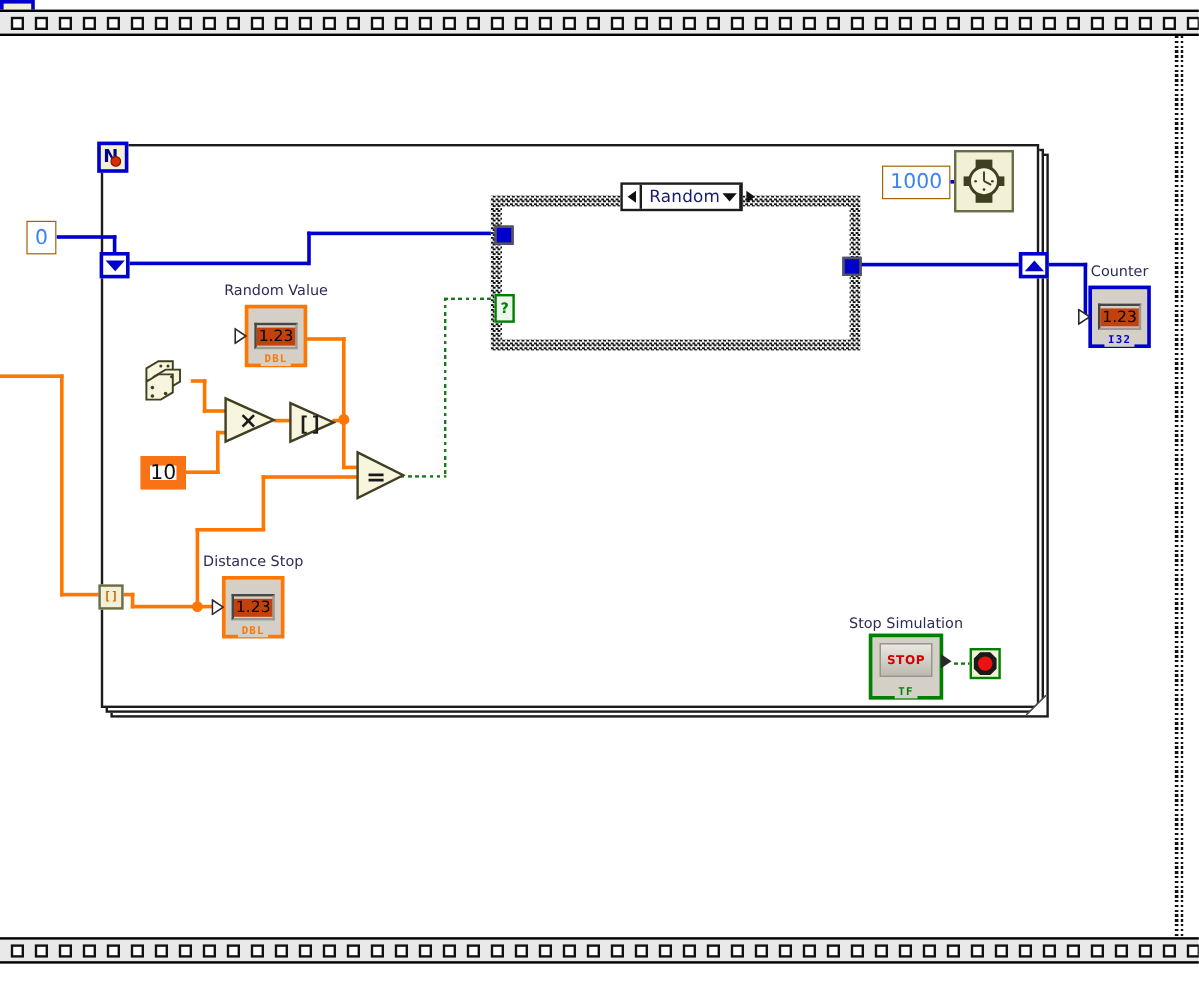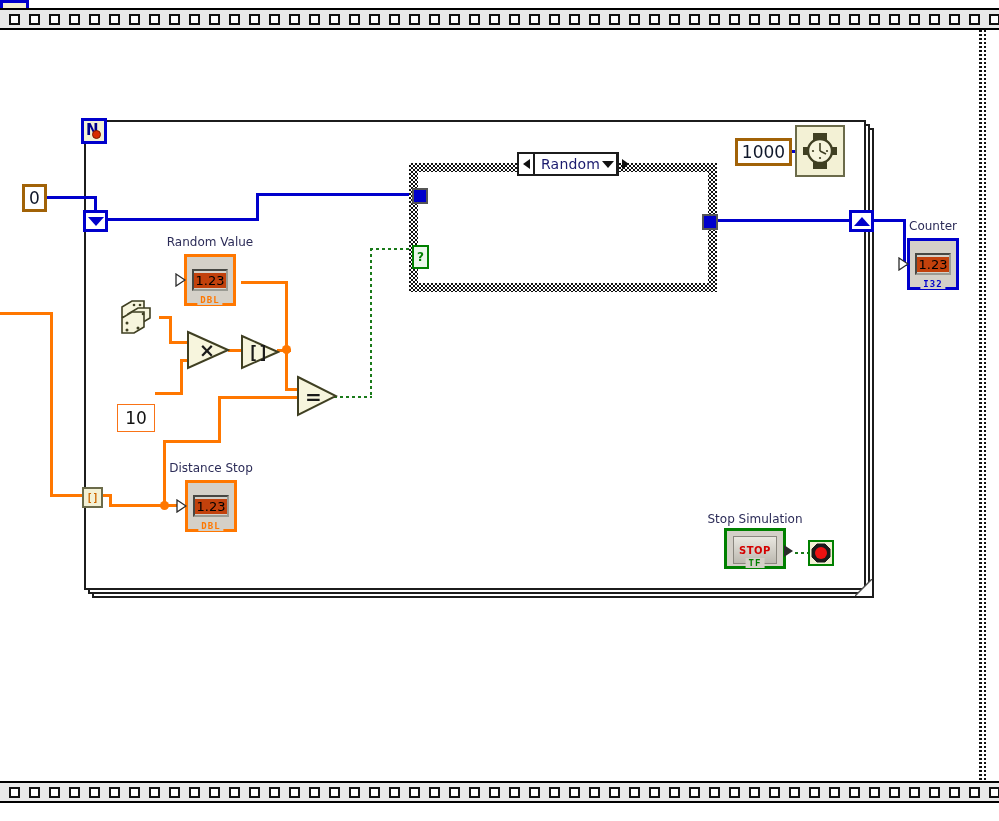--- a/index.html
+++ b/index.html
@@ -258,29 +258,28 @@
 
   
   .const {
     position:absolute;
     box-sizing:border-box;
     display:flex;align-items:center;justify-content:center;
     z-index: 20;
     background:#fff;
   }
   .const-blue {
-    border: 3px solid #a16207;
+    border: 1px solid #a16207;
     font: 17px "DejaVu Sans", sans-serif;
-    color:#0f172a;
+    color:#3b82f6;
   }
   .const-orange {
-    border: 1px solid #f97316;
+    border: 8px solid #f97316;
     font: 17px "DejaVu Sans", sans-serif;
     color:#111;
-    margin-top:24px;
   }
   .c-zero { left: 22px; top: 184px; width: 25px; height: 28px; }
   .c-1000 { left: 735px; top: 138px; width: 57px; height: 28px; }
   .c-ten  { left: 117px; top: 380px; width: 38px; height: 28px; }
 
   
   .ind {
     position:absolute;
     z-index: 20;
     box-sizing:border-box;
@@ -323,21 +322,21 @@
     background: #d4d0c8;
     padding: 0 3px;
     font: bold 9px "DejaVu Sans Mono", monospace;
     letter-spacing: 1px;
     color:#ff7700;
   }
   .ind-type.blue { color:#0000cc; }
   .arrow-svg { position:absolute; left:-12px; top:50%; transform:translateY(-50%); }
 
   
-  .ind-random   { left: 184px; top: 254px; }
+  .ind-random   { left: 204px; top: 254px; }
   .ind-distance { left: 185px; top: 480px; }
   .ind-counter  { left: 907px; top: 238px; }
 
   
   .dice { position:absolute; left: 118px; top: 297px; width:44px; height:40px; z-index:20; }
 
   
   .fn {
     position:absolute;
     z-index: 20;
@@ -355,21 +354,21 @@
     background: #f3f1d5;
     box-sizing:border-box;
     z-index: 20;
     display:flex;align-items:center;justify-content:center;
   }
 
   
   .stop-ctrl {
     position:absolute;
     left: 724px; top: 528px;
-    width: 62px; height: 41px;
+    width: 62px; height: 55px;
     border: 3px solid #008000;
     background: #d4d0c8;
     box-sizing:border-box;
     z-index: 20;
     text-align: right;
   }
   .stop-label {
     position:absolute; left: 50%; transform: translateX(-50%);
     top: -19px; white-space: nowrap;
     font: 12px "DejaVu Sans", sans-serif;

